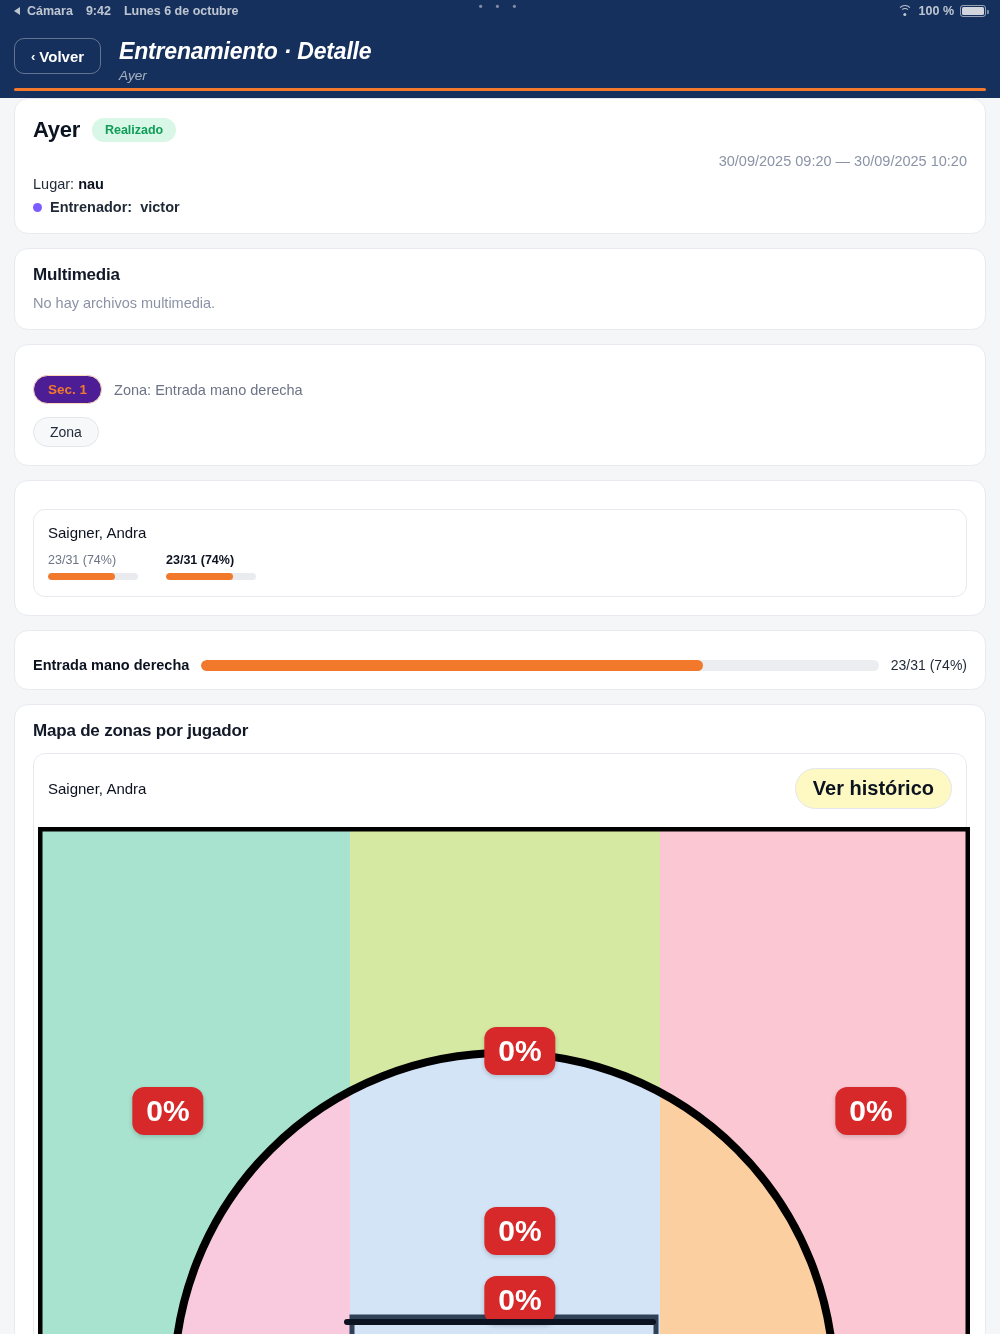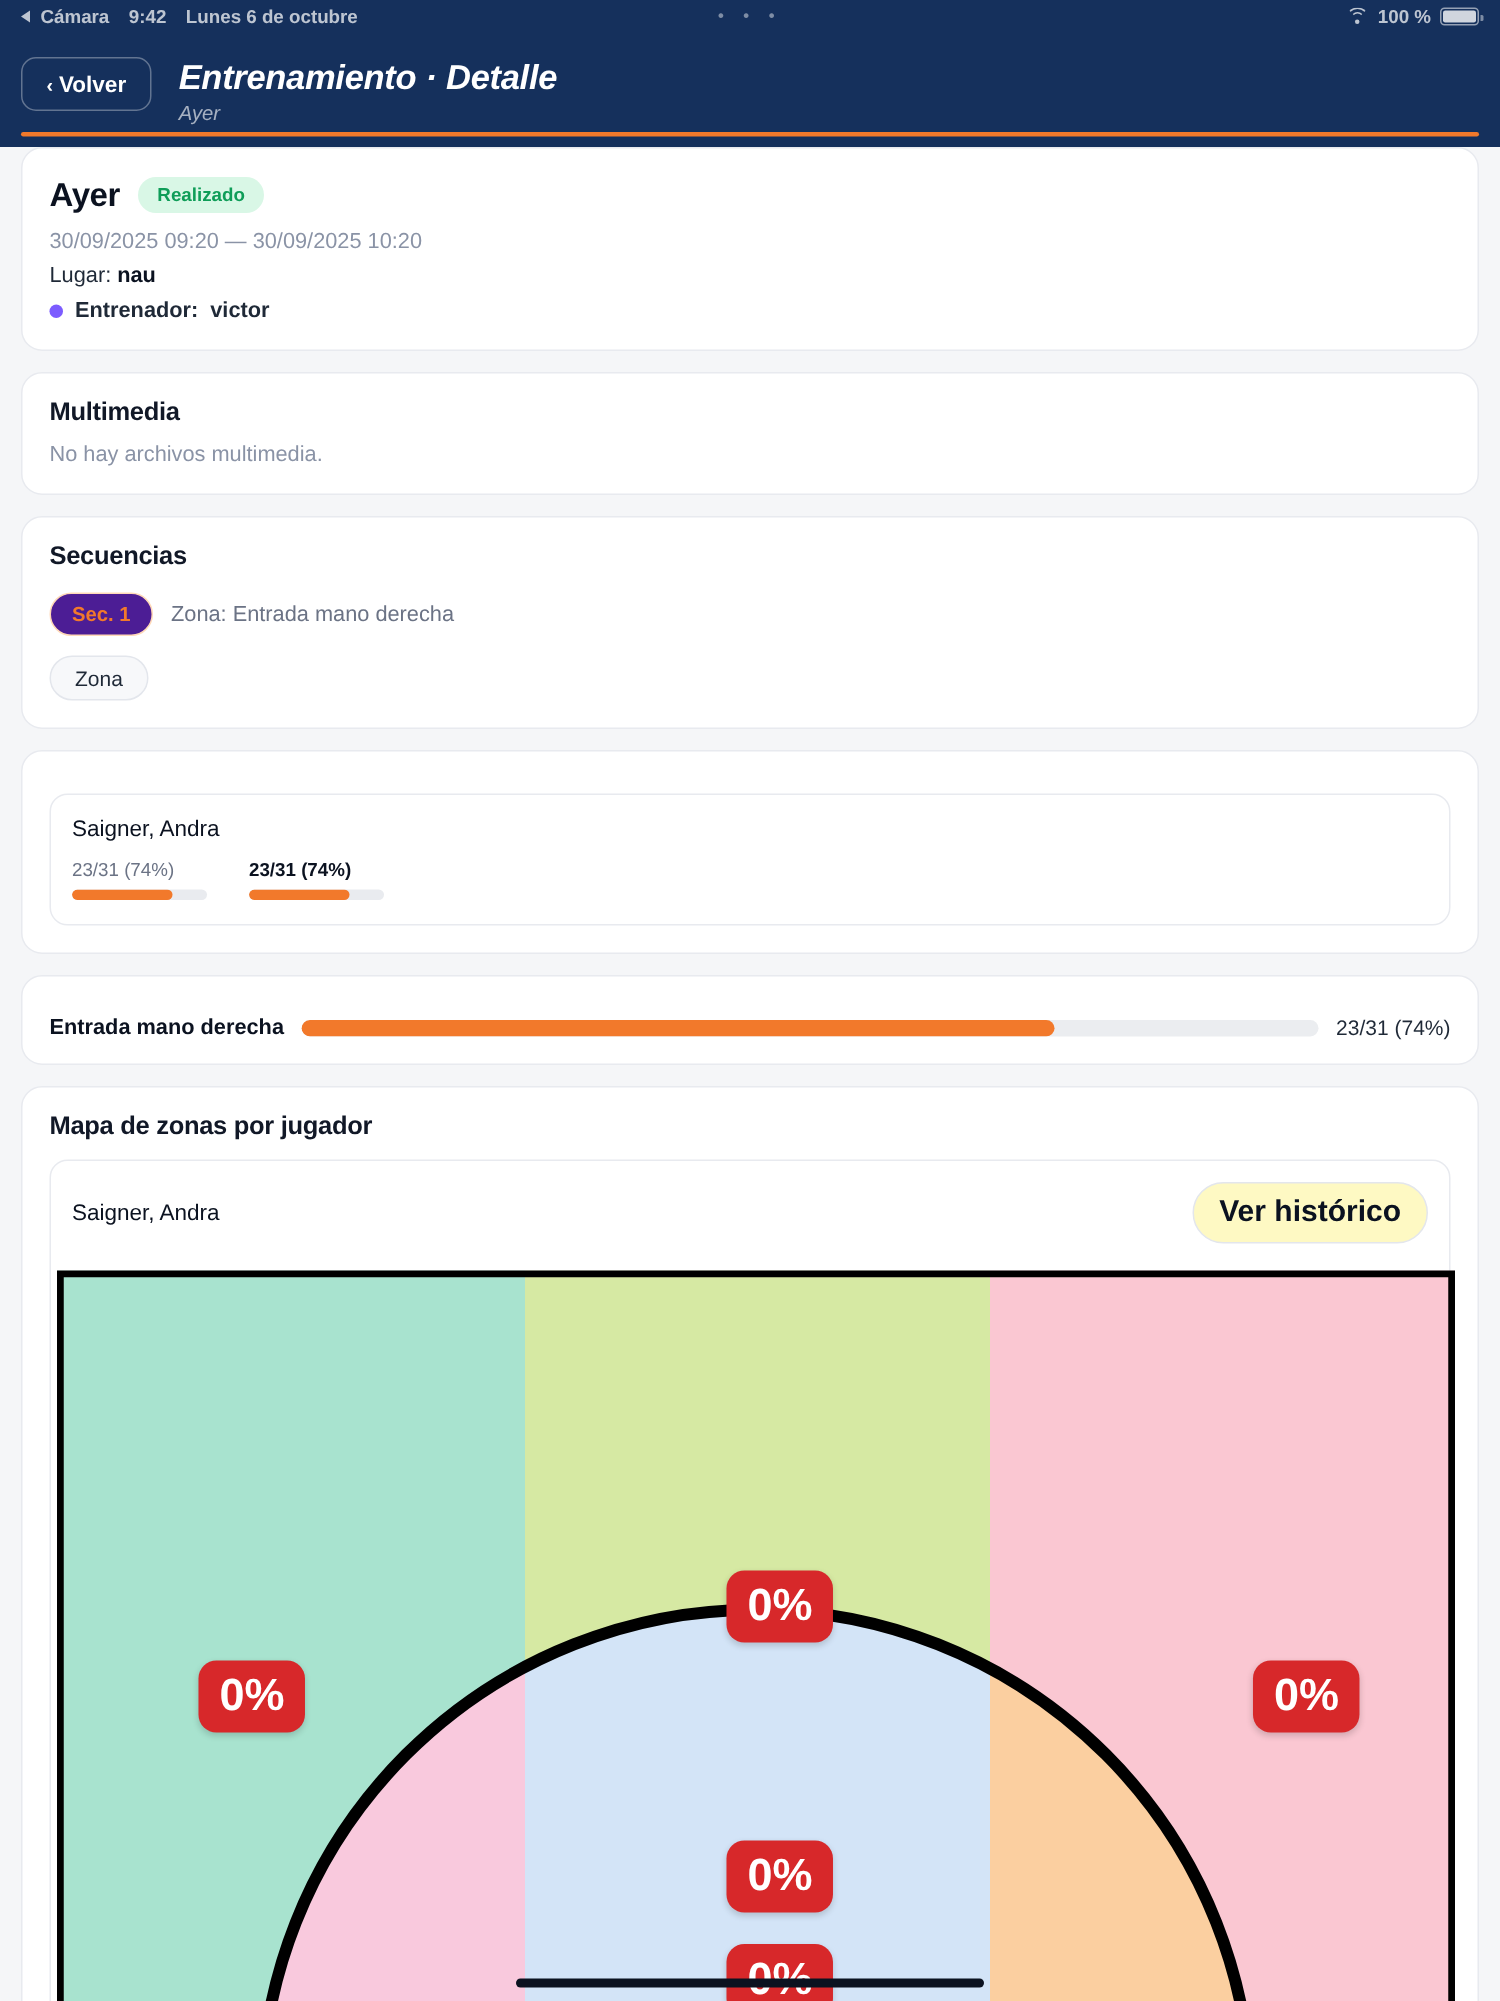--- a/index.html
+++ b/index.html
@@ -8,21 +8,21 @@
     background: #f5f6f8;
     font-family: "Liberation Sans", sans-serif;
     overflow: hidden;
   }
   #app { position: relative; width: 1000px; height: 1334px; overflow: hidden; }
 
   
   .statusbar {
     position: absolute; top: 0; left: 0; width: 1000px; height: 22px;
     background: #15305c;
-    display: flex; align-items: center;
+    display: flex; 
     color: rgba(255,255,255,0.72);
     font-size: 12.5px; font-weight: 600;
     padding: 0 14px;
   }
   .sb-left { display: flex; align-items: center; gap: 7px; }
   .sb-back-tri {
     width: 0; height: 0;
     border-top: 4px solid transparent;
     border-bottom: 4px solid transparent;
     border-right: 6px solid rgba(255,255,255,0.72);
@@ -93,21 +93,21 @@
   }
   .card-title { font-size: 17px; font-weight: 700; color: #111827; letter-spacing: -0.2px; }
 
   
   .sum-head { display: flex; align-items: center; gap: 12px; }
   .sum-title { font-size: 22px; font-weight: 700; color: #0b1220; letter-spacing: -0.3px; }
   .badge-ok {
     background: #d9f7e6; color: #0f9d58; font-size: 12.5px; font-weight: 700;
     border-radius: 999px; padding: 5px 13px;
   }
-  .sum-dates { margin-top: 10px; color: #8a93a6; font-size: 14.5px; }
+  .sum-dates { margin-top: 10px; color: #8a93a6; font-size: 14.5px; text-align: right; }
   .sum-line { margin-top: 7px; color: #1f2937; font-size: 14.5px; }
   .sum-line b { color: #0b1220; font-weight: 700; }
   .coach-row { display: flex; align-items: center; gap: 8px; margin-top: 7px; font-weight: bold; }
   .coach-dot { width: 9px; height: 9px; border-radius: 50%; background: #7c5cff; flex: none; }
 
   .muted { color: #8a93a6; font-size: 14.5px; margin-top: 10px; }
 
   
   .seq-row { display: flex; align-items: center; gap: 12px; margin-top: 14px; }
   .chip-seq {
@@ -218,21 +218,20 @@
         <b class="sum-line" style="margin-top:0">victor</b>
       </div>
     </div>
 
     <div class="card">
       <div class="card-title">Multimedia</div>
       <div class="muted">No hay archivos multimedia.</div>
     </div>
 
     <div class="card">
-      <div class="card-title">Secuencias</div>
       <div class="seq-row">
         <span class="chip-seq">Sec. 1</span>
         <span class="seq-zone">Zona: Entrada mano derecha</span>
       </div>
       <span class="chip-tag">Zona</span>
     </div>
 
     <div class="card">
       <div class="player-box">
         <div class="player-name">Saigner, Andra</div>

